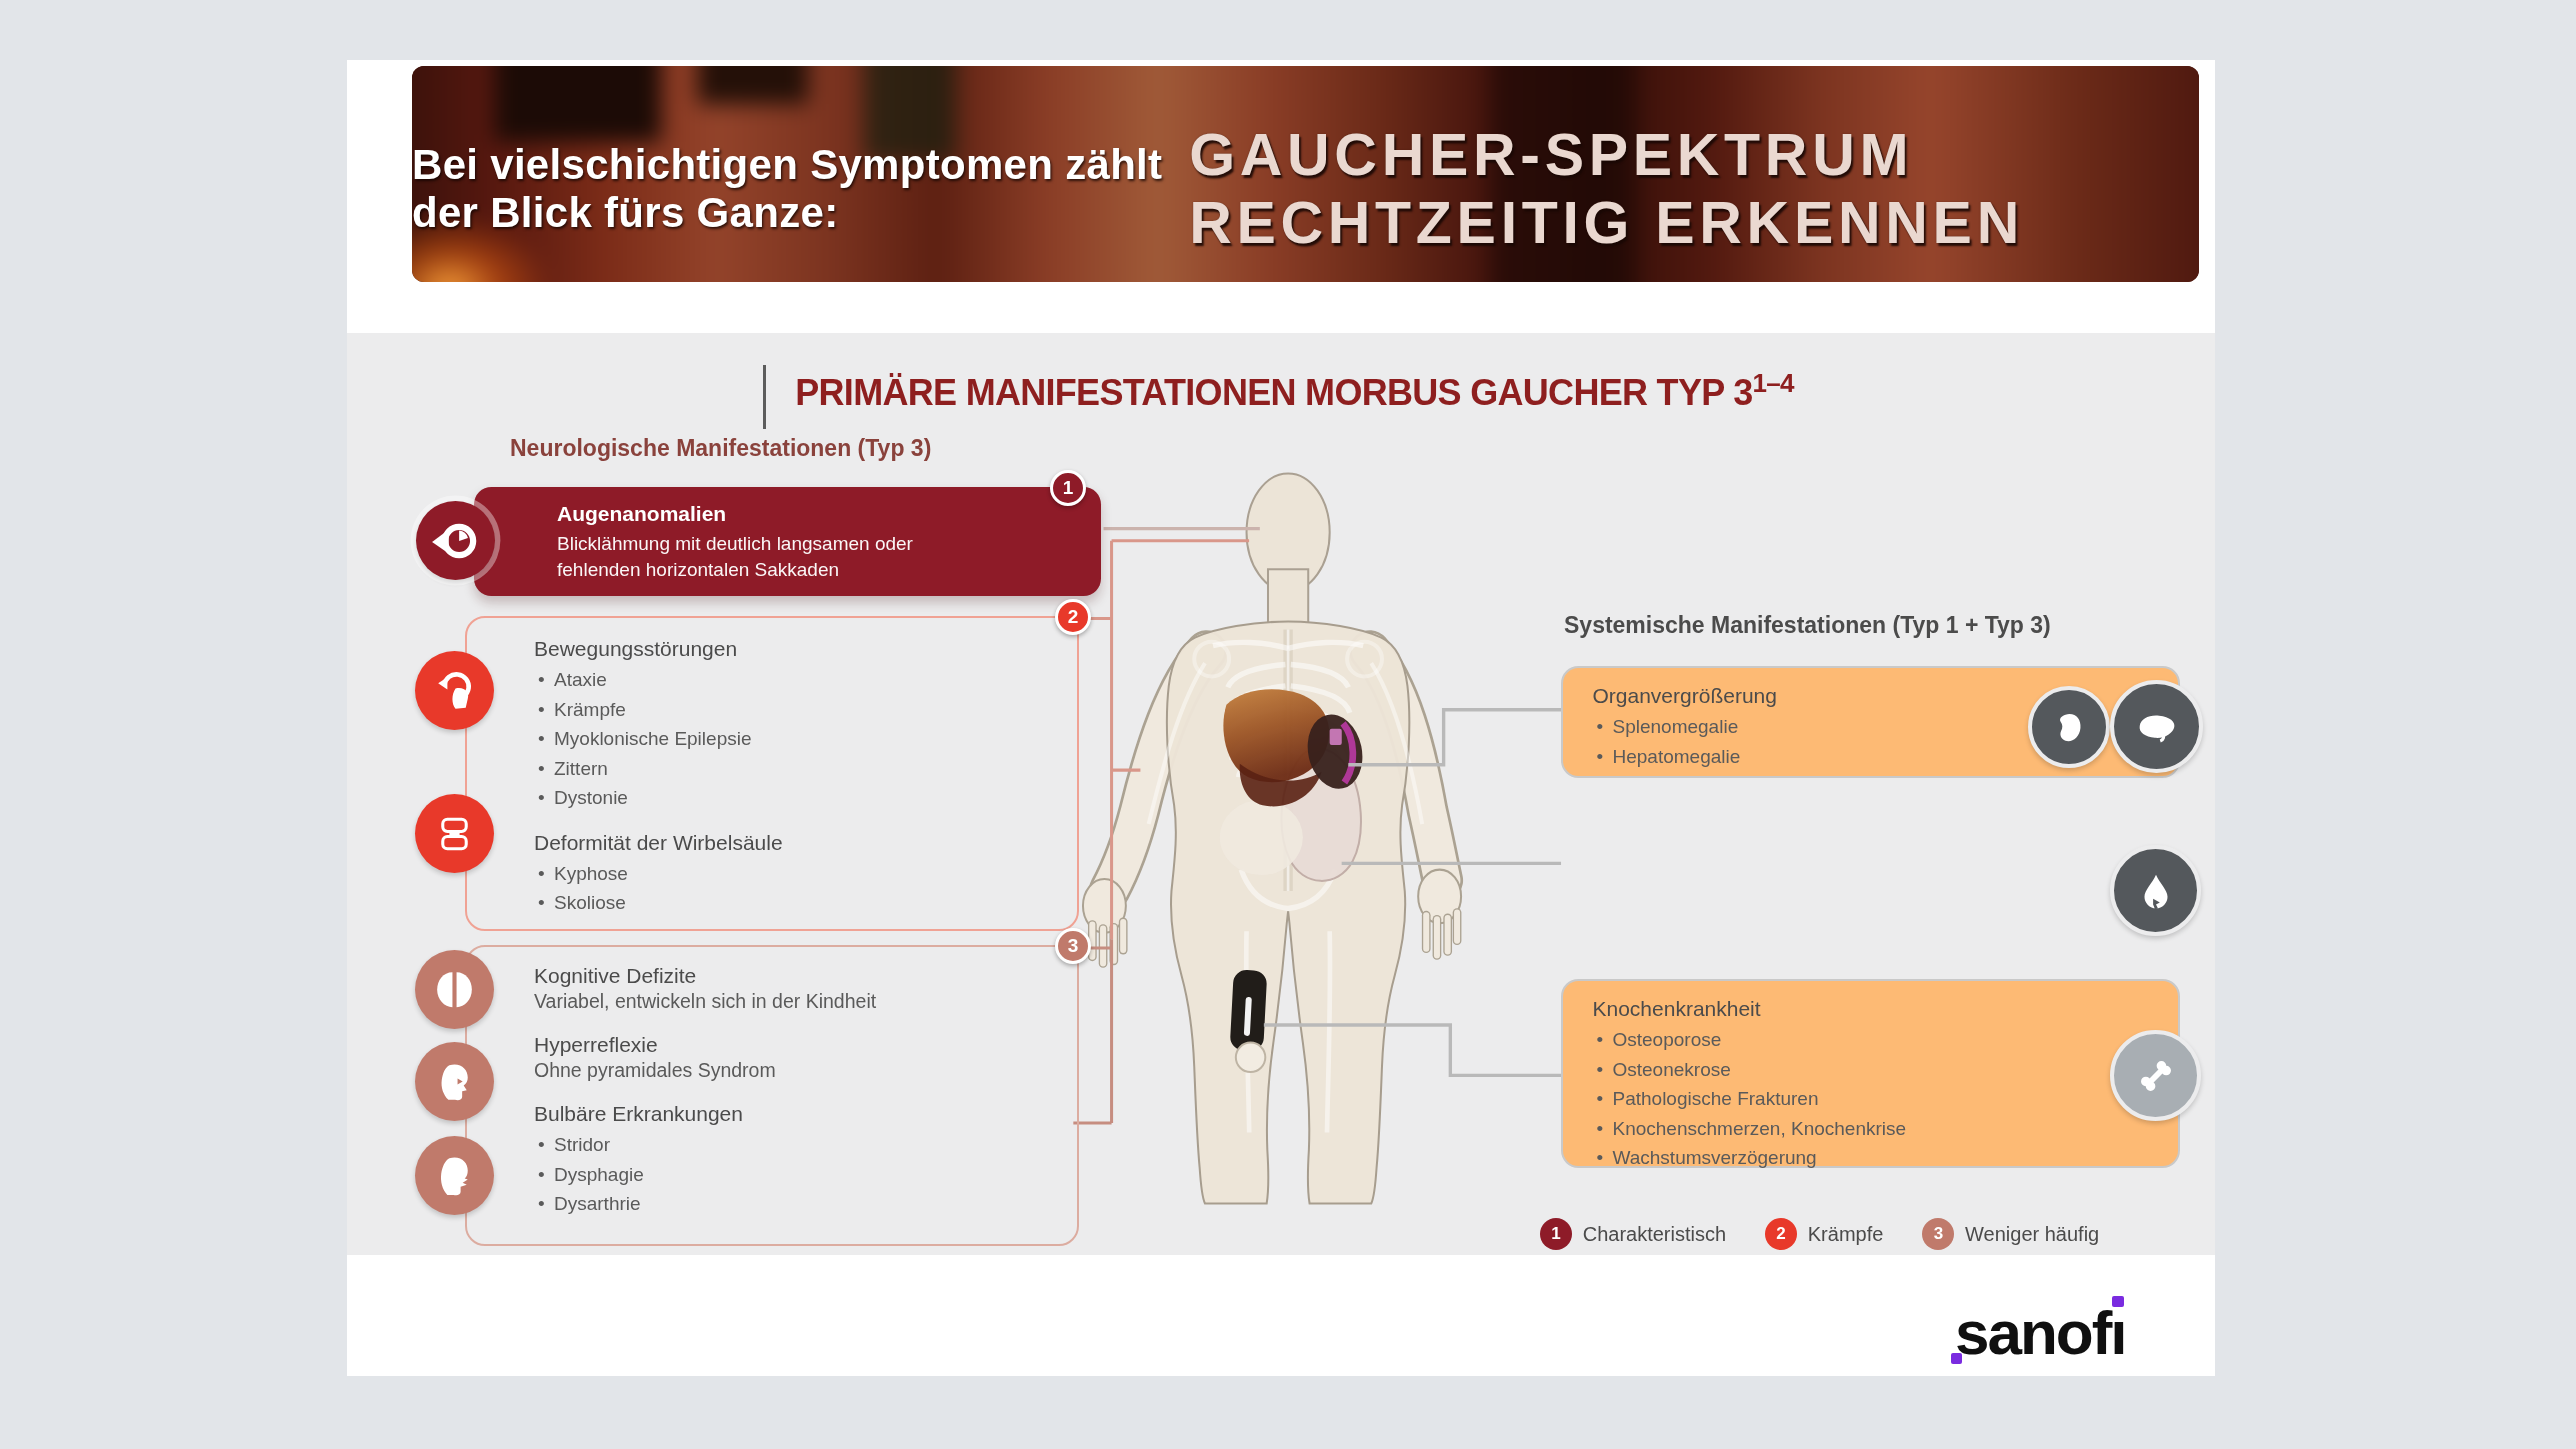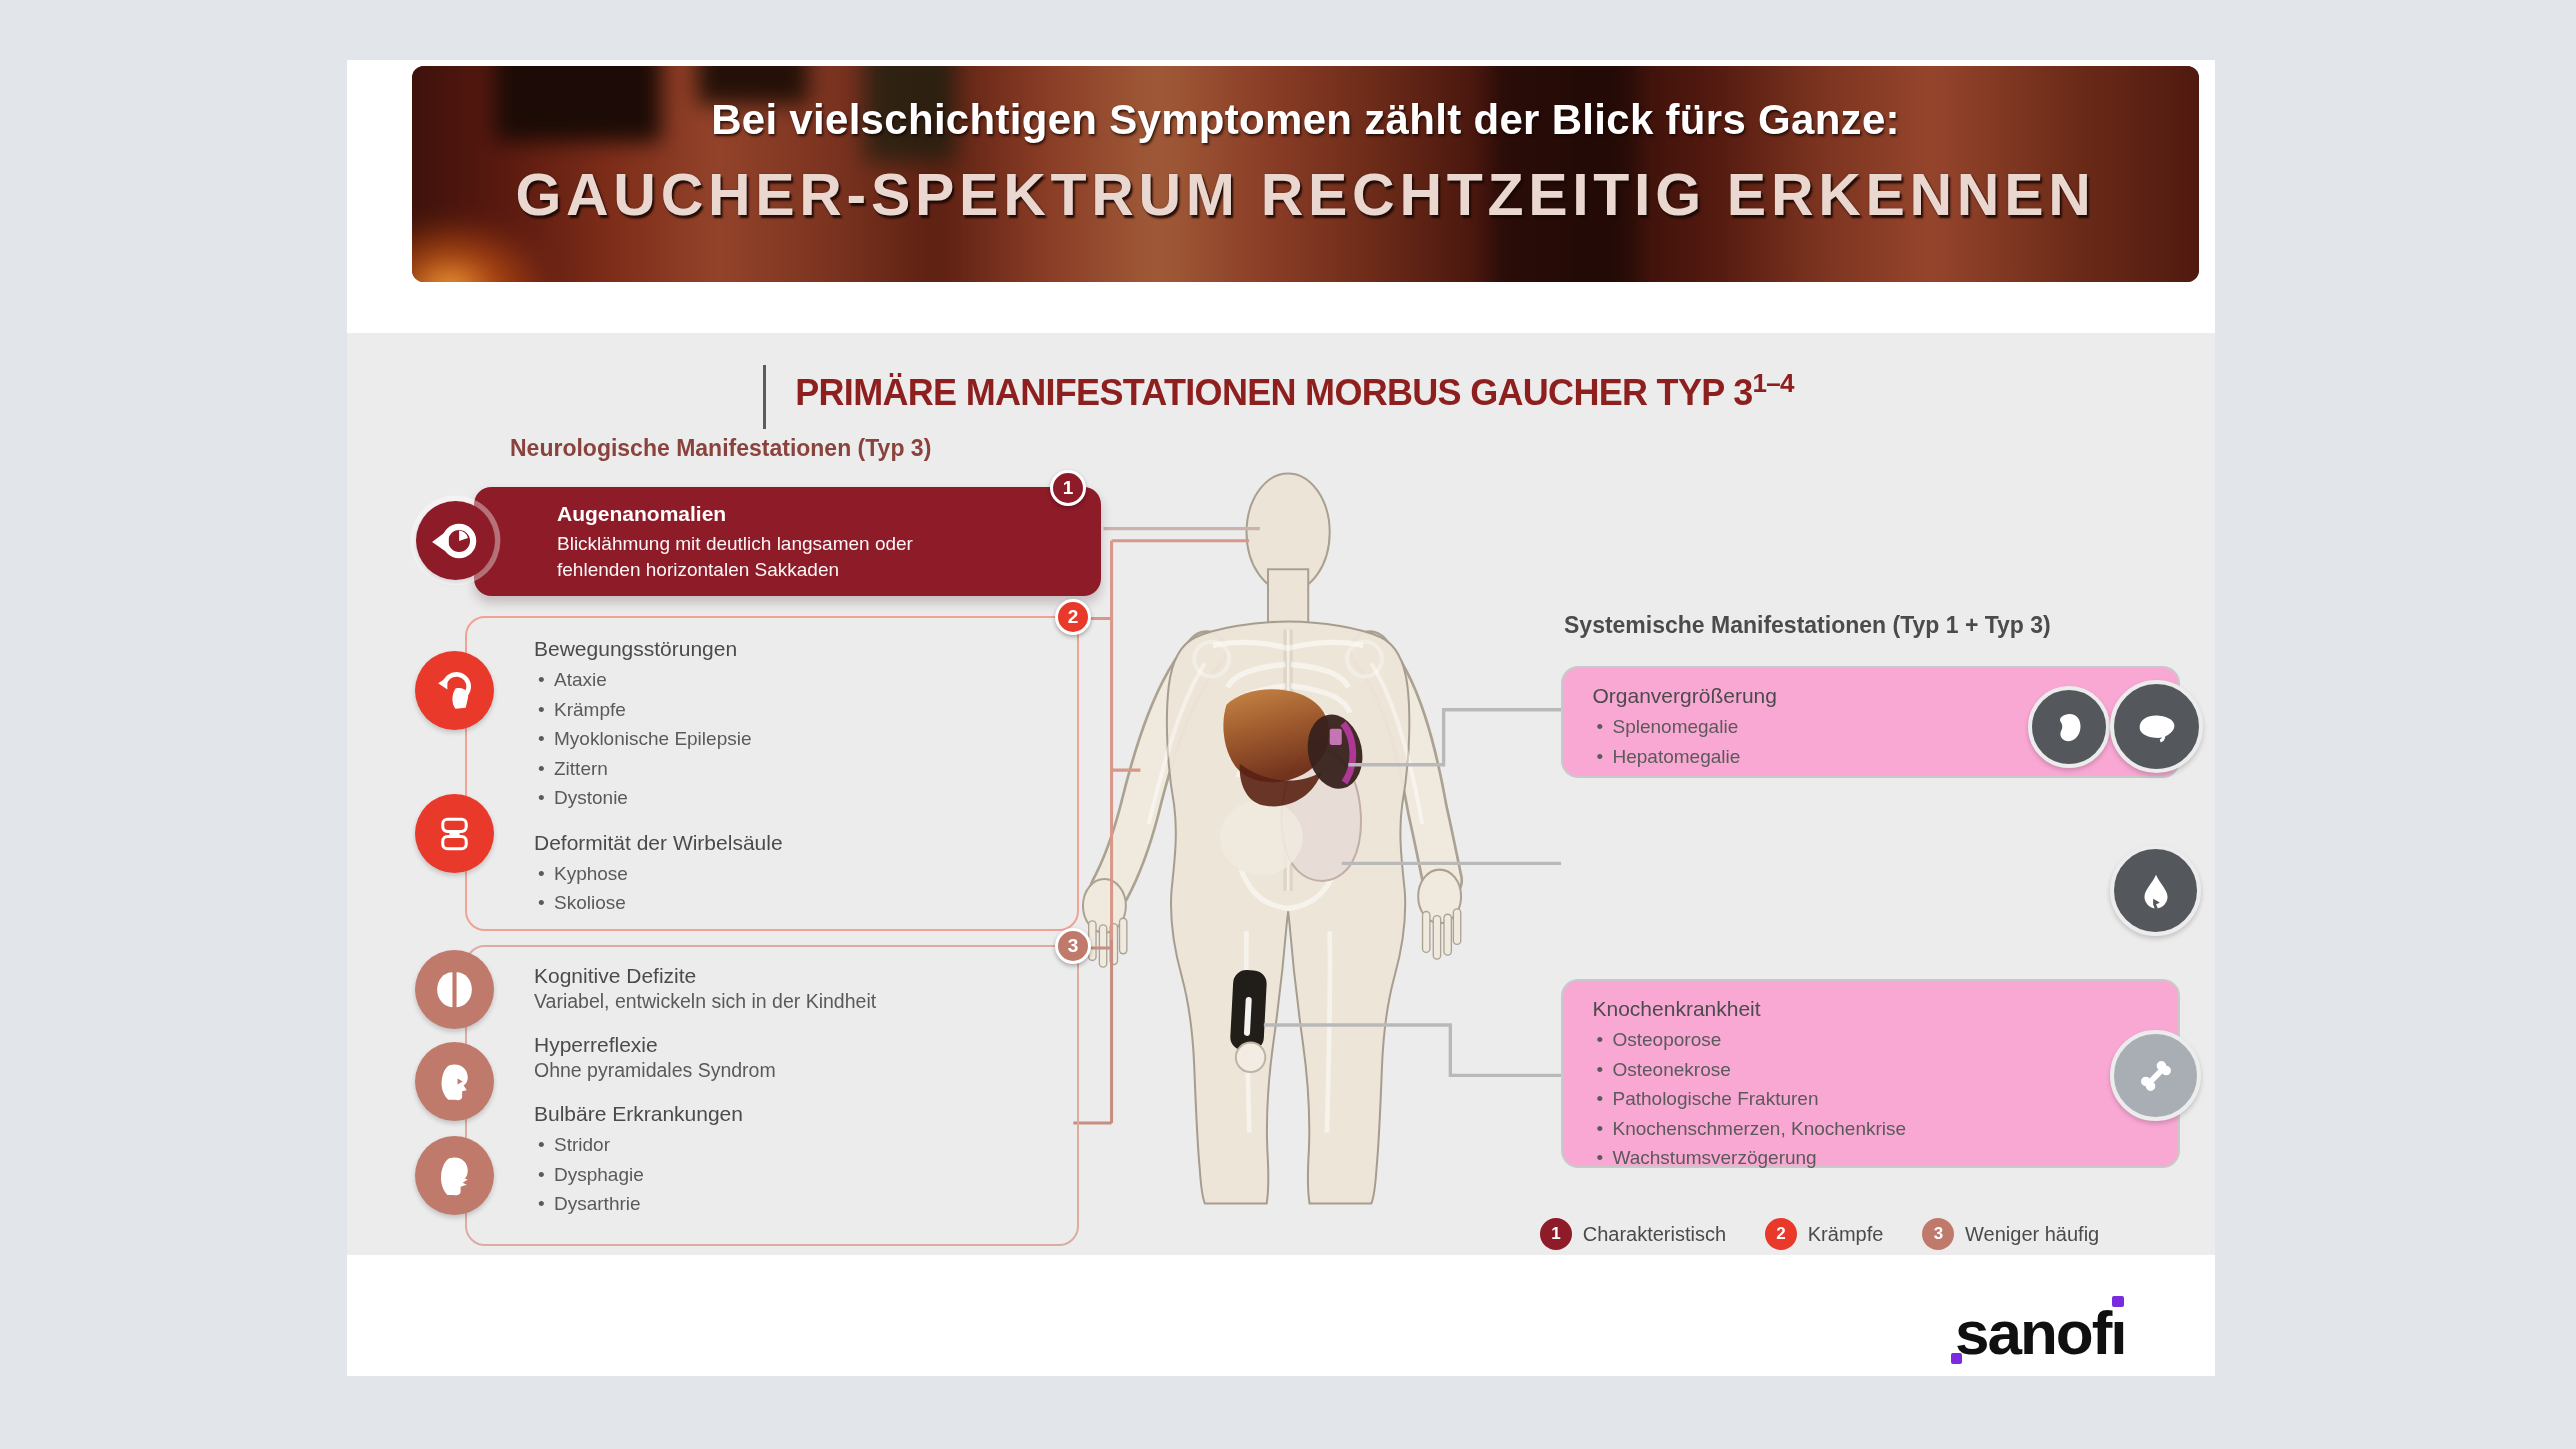--- a/index.html
+++ b/index.html
@@ -17,21 +17,21 @@
     background:
       linear-gradient(90deg,#35100a 0%,#57180f 6%,#7c2c18 12%,#93432a 18%,#7c3420 24%,
         #5d2012 30%,#8a3d26 36%,#a05a38 42%,#8a3d26 48%,#6b2a18 54%,#45140d 60%,
         #330e08 66%,#52190f 72%,#7c3420 78%,#96452c 84%,#6b2a18 92%,#4a160e 100%);}
   .banner-frame1{position:absolute;left:6%;top:-12%;width:9%;height:50%;background:#1c0b06;}
   .banner-frame2{position:absolute;left:17%;top:-12%;width:6%;height:36%;background:#241008;}
   .banner-plant{position:absolute;left:26%;top:-10%;width:5%;height:55%;background:#17200f;opacity:.7;}
   .banner-col{position:absolute;left:60%;top:-10%;width:8%;height:130%;background:rgba(18,6,4,.5);}
   .banner-glow{position:absolute;left:-2%;bottom:-20%;width:11%;height:55%;
       background:radial-gradient(closest-side,rgba(255,165,60,.95),rgba(255,110,20,.45),transparent);}
-  .banner-text{position:absolute;inset:0;display:flex;flex-direction:column;align-items:center;
+  .banner-text{position:absolute;inset:0;display:flex;flex-direction:row;align-items:center;
       padding-top:29.5px;gap:17.4px;}
   .banner-line1{font-size:42px;font-weight:bold;color:#ffffff;letter-spacing:0.3px;
       text-shadow:1.3px 2px 2.7px rgba(20,5,3,.8);}
   .banner-line2{font-size:59px;font-weight:bold;color:#ead8d0;letter-spacing:4.7px;
       text-shadow:2px 2.7px 2px rgba(25,8,4,.9),0 0 1.3px rgba(60,25,15,.7);}
 
   
   .panel{left:347px;top:333px;width:1868px;height:922px;background:#ececed;}
 
   .main-title{left:704px;top:368px;width:1181px;text-align:center;
@@ -56,21 +56,21 @@
         padding:17.4px 20px 0 67px;}
 
   .g-title{font-size:21px;font-weight:normal;color:#4b4b4b;line-height:24px;}
   .g-sub{font-size:19.5px;line-height:27px;color:#5a5a5a;}
   .mt{margin-top:18px;}
   .bullets{list-style:none;margin:4px 0 0 0;padding:0;}
   .bullets li{position:relative;padding-left:20px;font-size:19px;line-height:29.5px;color:#5a5a5a;}
   .bullets li::before{content:"•";position:absolute;left:4px;color:#5a5a5a;}
 
   .rbox{border:2px solid #c9c9c9;border-radius:17.4px;box-sizing:border-box;
-        padding:16px 20px 0 29.5px;background:#f9a8d4;}
+        padding:16px 20px 0 29.5px;background:#fdba74;}
   .rbox1{left:1561px;top:666px;width:619px;height:112px;}
   .rbox2{left:1561px;top:837px;width:619px;height:102px;}
   .rbox3{left:1561px;top:979px;width:619px;height:189px;}
 
   
   .badge{width:36px;height:36px;border-radius:50%;border:3.4px solid #ffffff;box-sizing:border-box;
          display:flex;align-items:center;justify-content:center;
          font-size:19px;font-weight:bold;color:#ffffff;box-shadow:0 2px 4.7px rgba(0,0,0,.3);z-index:6;}
   .badge-1{background:#8e1b28;left:1050px;top:470px;}
   .badge-2{background:#e8392a;left:1055px;top:599px;}

